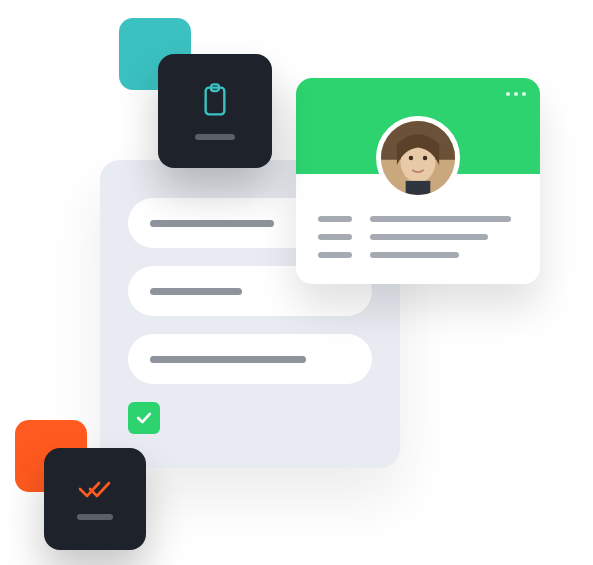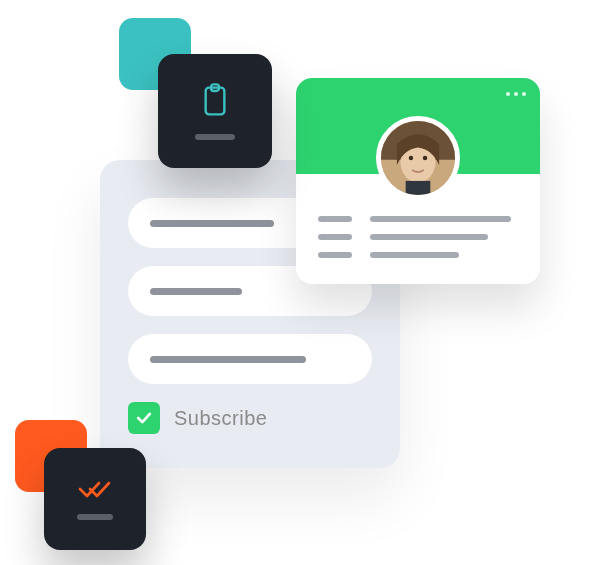--- a/index.html
+++ b/index.html
@@ -169,21 +169,20 @@
     </div>
     <div class="form-field">
       <div class="line" style="width:78%;"></div>
     </div>
     <div class="subscribe-row">
       <div class="checkbox">
         <svg viewBox="0 0 24 24" fill="none" stroke="#fff" stroke-width="3.2" stroke-linecap="round" stroke-linejoin="round">
           <polyline points="5 12 10 17 19 7"></polyline>
         </svg>
       </div>
-      <span class="subscribe-label">Subscribe</span>
     </div>
   </div>
 
   <div class="profile-card">
     <div class="profile-header">
       <div class="more-dots">
         <span></span>
           <span></span>
           <span></span>
       </div>

